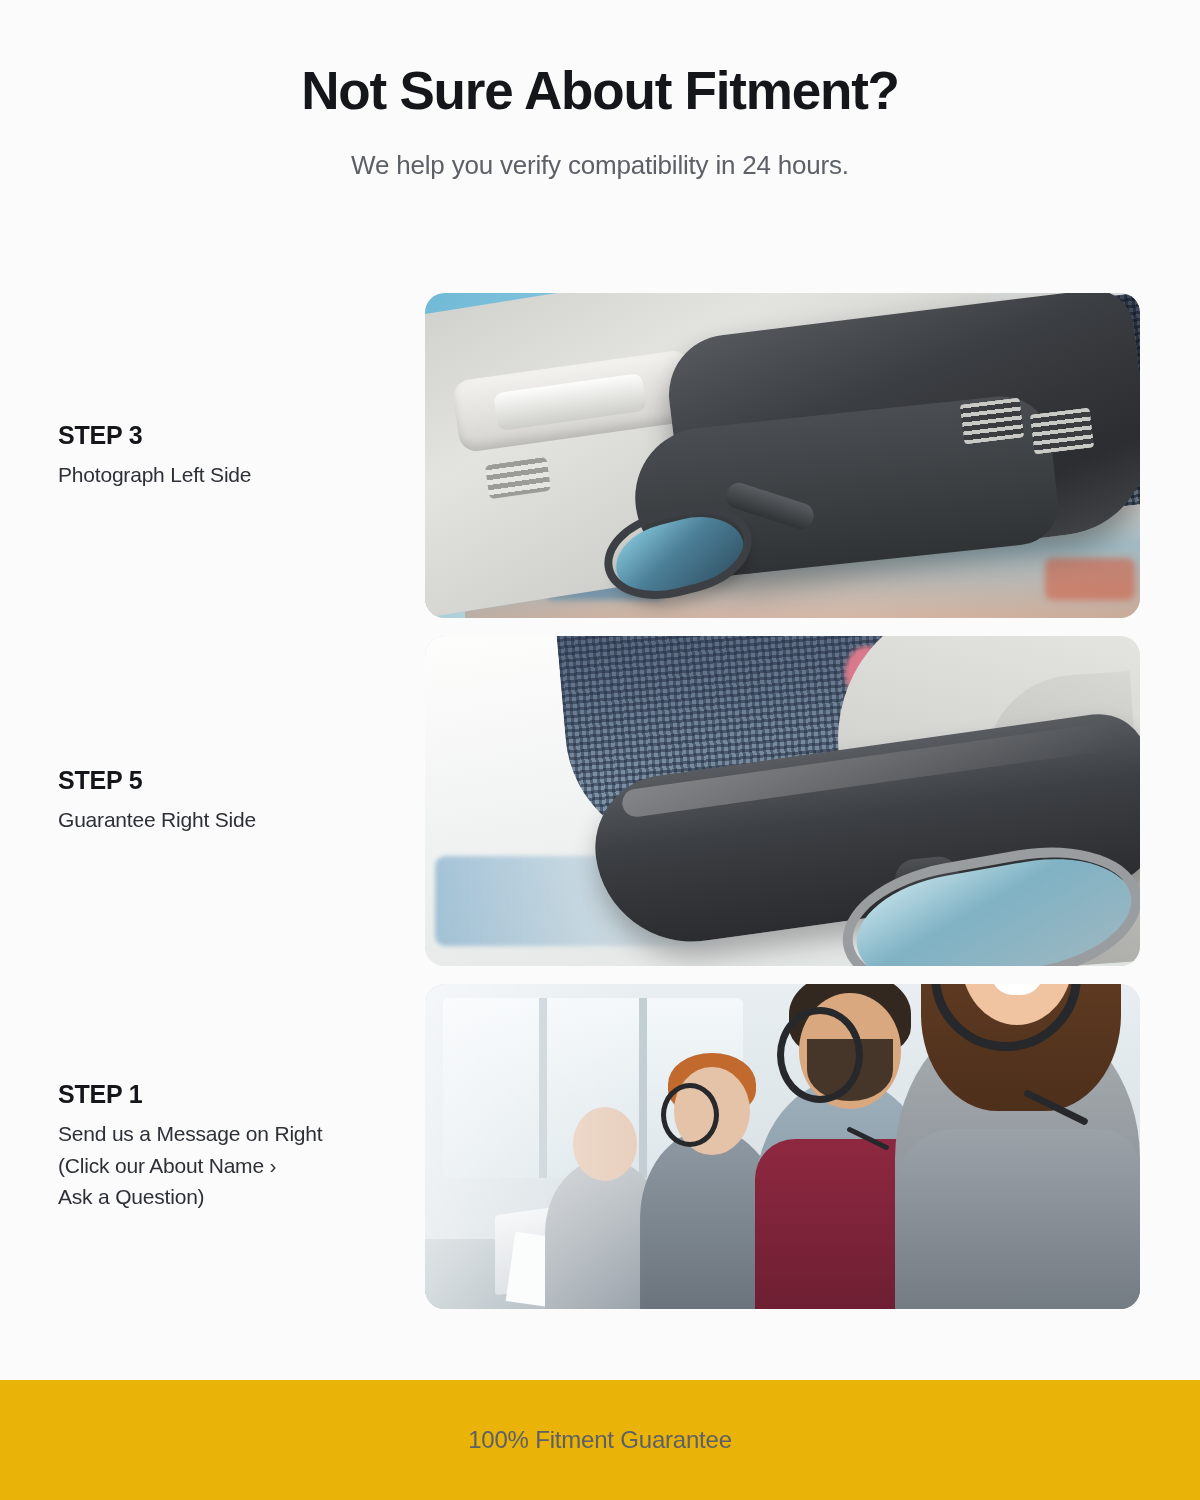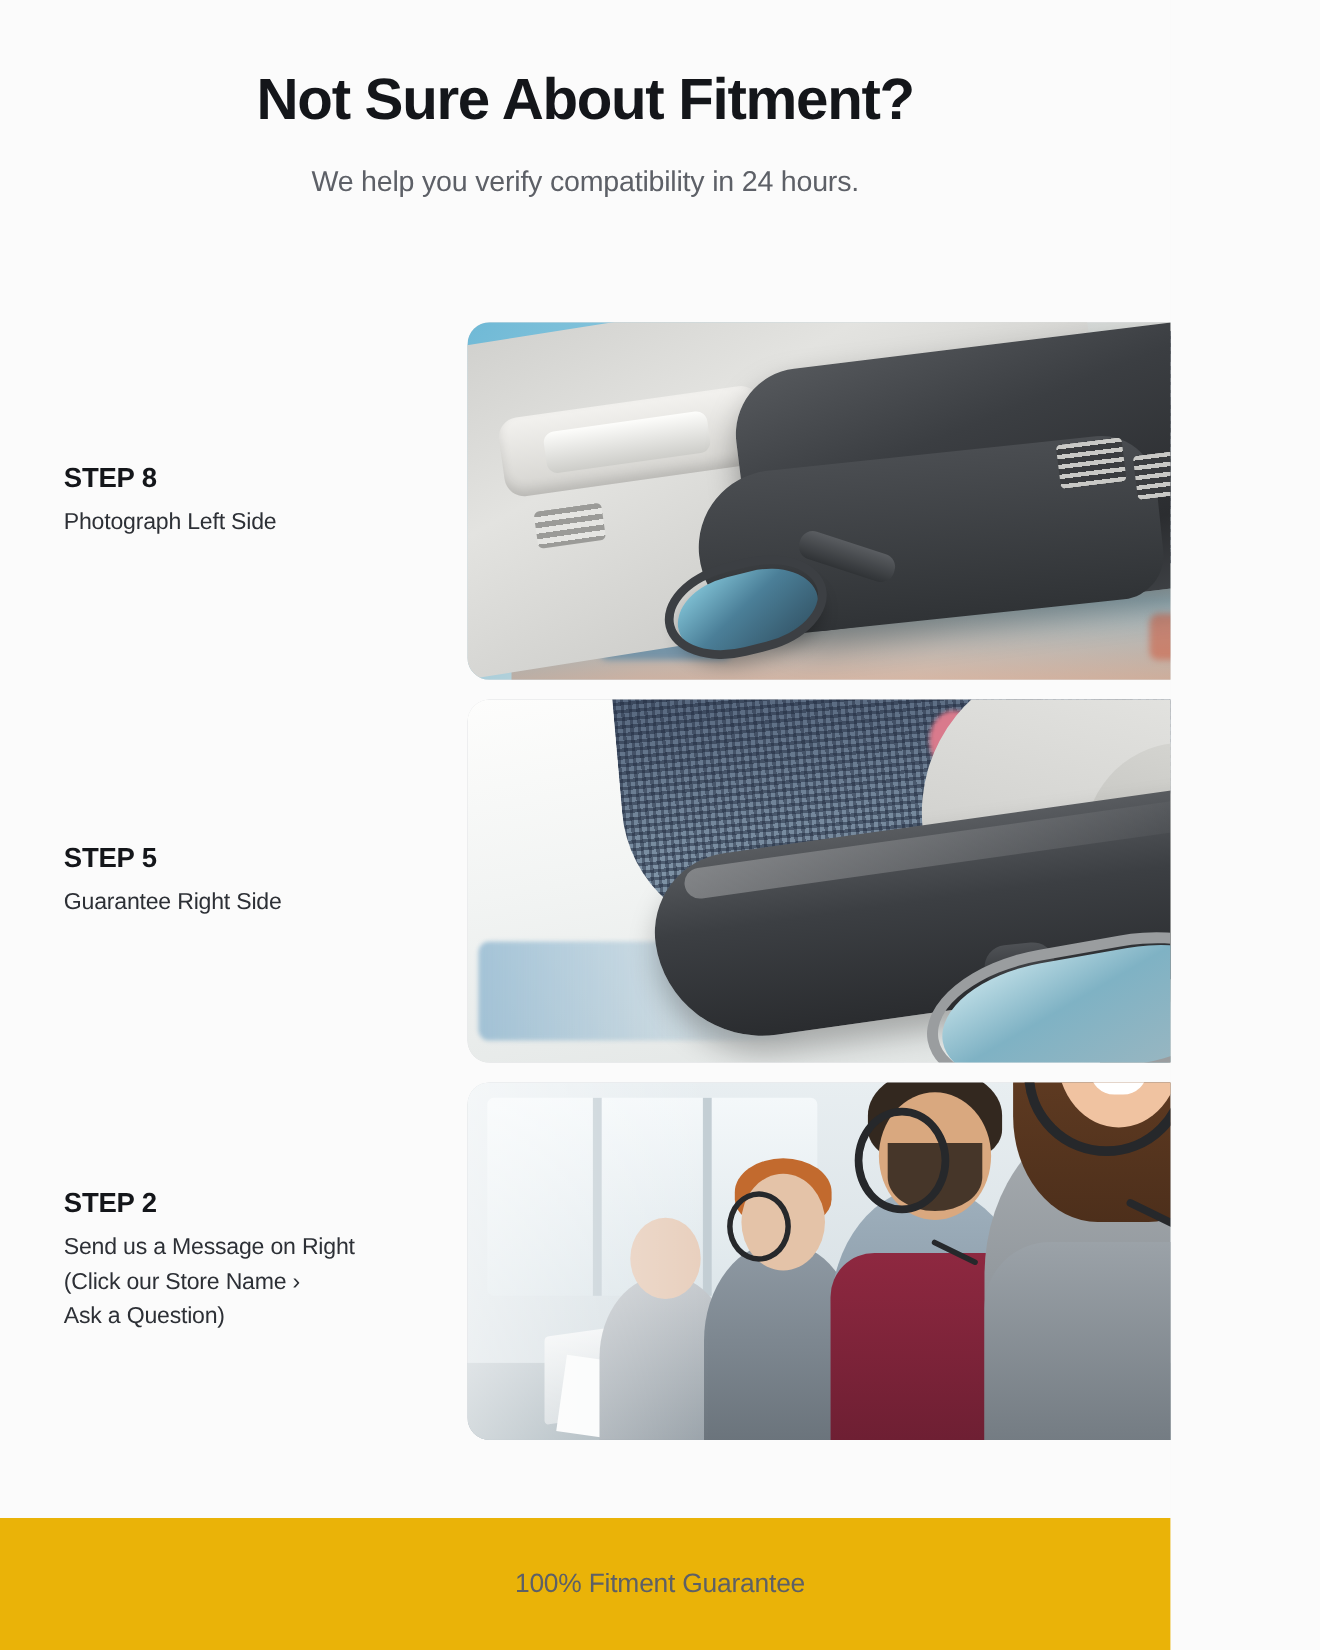--- a/index.html
+++ b/index.html
@@ -7,21 +7,21 @@
   html, body {
     width: 1200px;
     height: 1500px;
     background: #fbfbfb;
     font-family: "Liberation Sans", sans-serif;
     -webkit-font-smoothing: antialiased;
   }
 
   .page {
     position: relative;
-    width: 1064px;
+    width: 1200px;
     height: 1500px;
     background: #fbfbfb;
     overflow: hidden;
   }
 
   
   .header {
     padding-top: 62px;
     text-align: center;
   }
@@ -397,21 +397,21 @@
 
   <div class="header">
     <h1 class="title">Not Sure About Fitment?</h1>
     <p class="subtitle">We help you verify compatibility in 24 hours.</p>
   </div>
 
   <div class="steps">
 
     <div class="step-row">
       <div class="step-text">
-        <div class="step-label">STEP 8</div>
+        <div class="step-label">STEP 3</div>
         <div class="step-desc">Photograph Left Side</div>
       </div>
       <div class="media">
         <div class="ws1-bg"></div>
         <div class="ws1-glassgrid"></div>
         <div class="ws1-scene"></div>
         <div class="ws1-blob"></div>
         <div class="ws1-blob o"></div>
         <div class="ws1-headliner"></div>
         <div class="ws1-lightpanel"></div>
@@ -442,23 +442,23 @@
         <div class="ws2-mount"></div>
         <div class="ws2-mount-hl"></div>
         <div class="ws2-knob"></div>
         <div class="ws2-mirror"></div>
         <div class="ws2-mirrorrim"></div>
       </div>
     </div>
 
     <div class="step-row">
       <div class="step-text">
-        <div class="step-label">STEP 2</div>
+        <div class="step-label">STEP 1</div>
         <div class="step-desc">Send us a Message on Right</div>
-        <div class="step-desc">(Click our Store Name ›</div>
+        <div class="step-desc">(Click our About Name ›</div>
         <div class="step-desc">Ask a Question)</div>
       </div>
       <div class="media">
         <div class="cc-bg"></div>
         <div class="cc-window">
           <div class="mullion" style="left:96px"></div>
           <div class="mullion" style="left:196px"></div>
         </div>
         <div class="cc-desk"></div>
         <div class="cc-laptop"></div>

